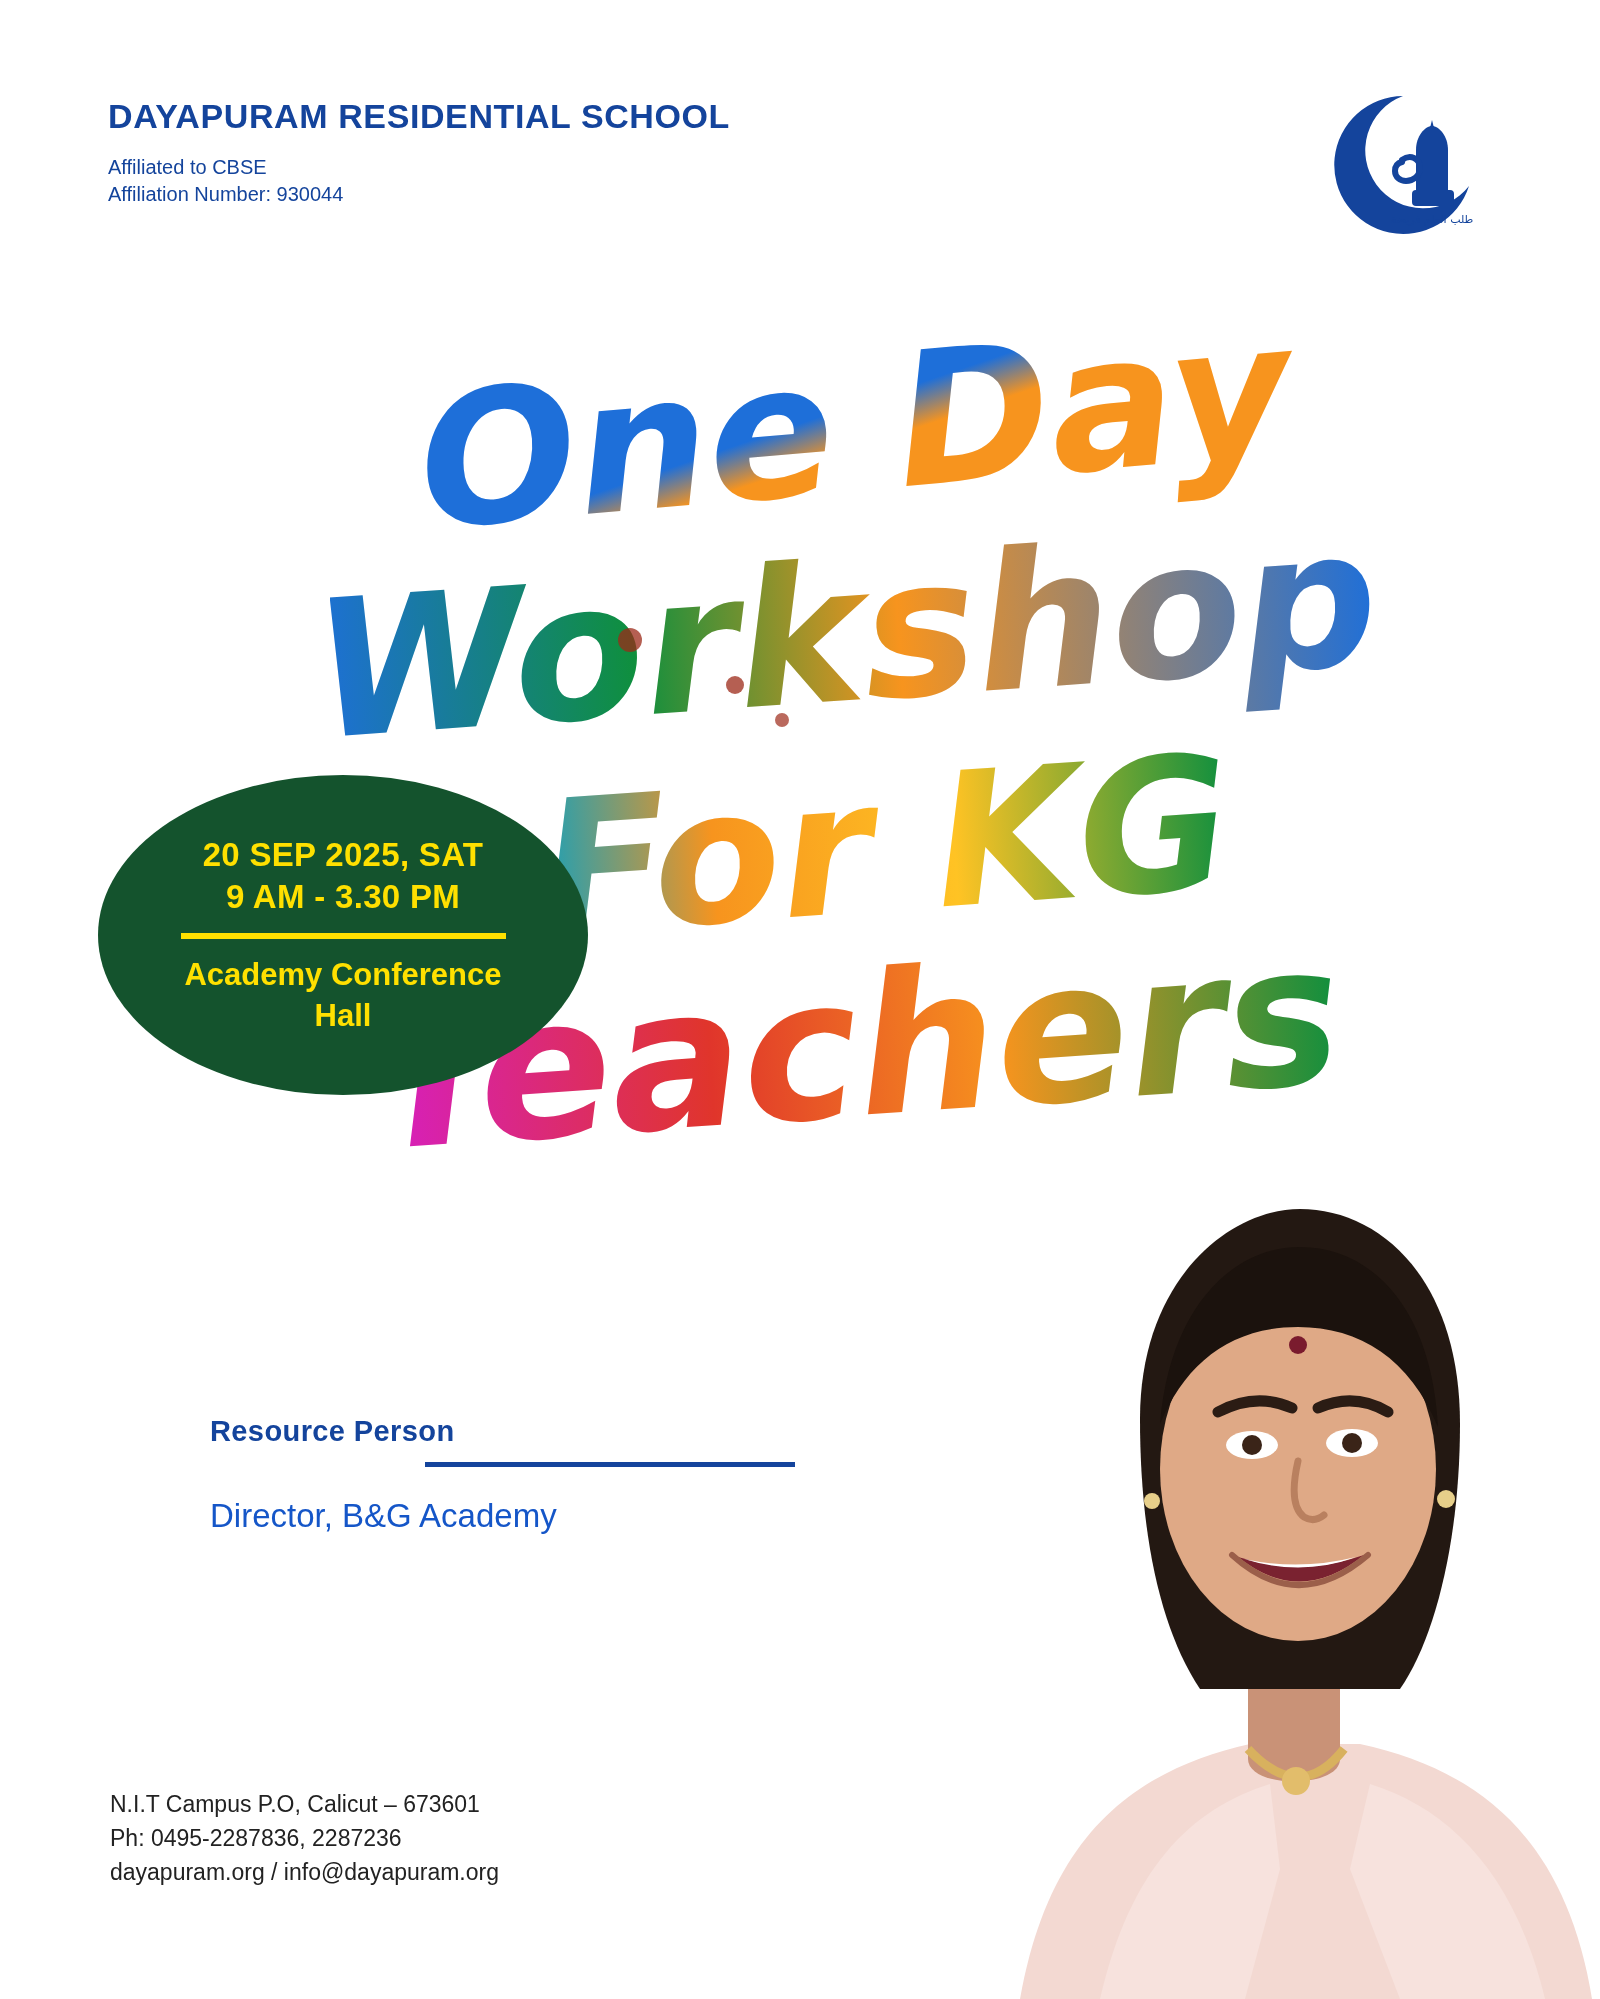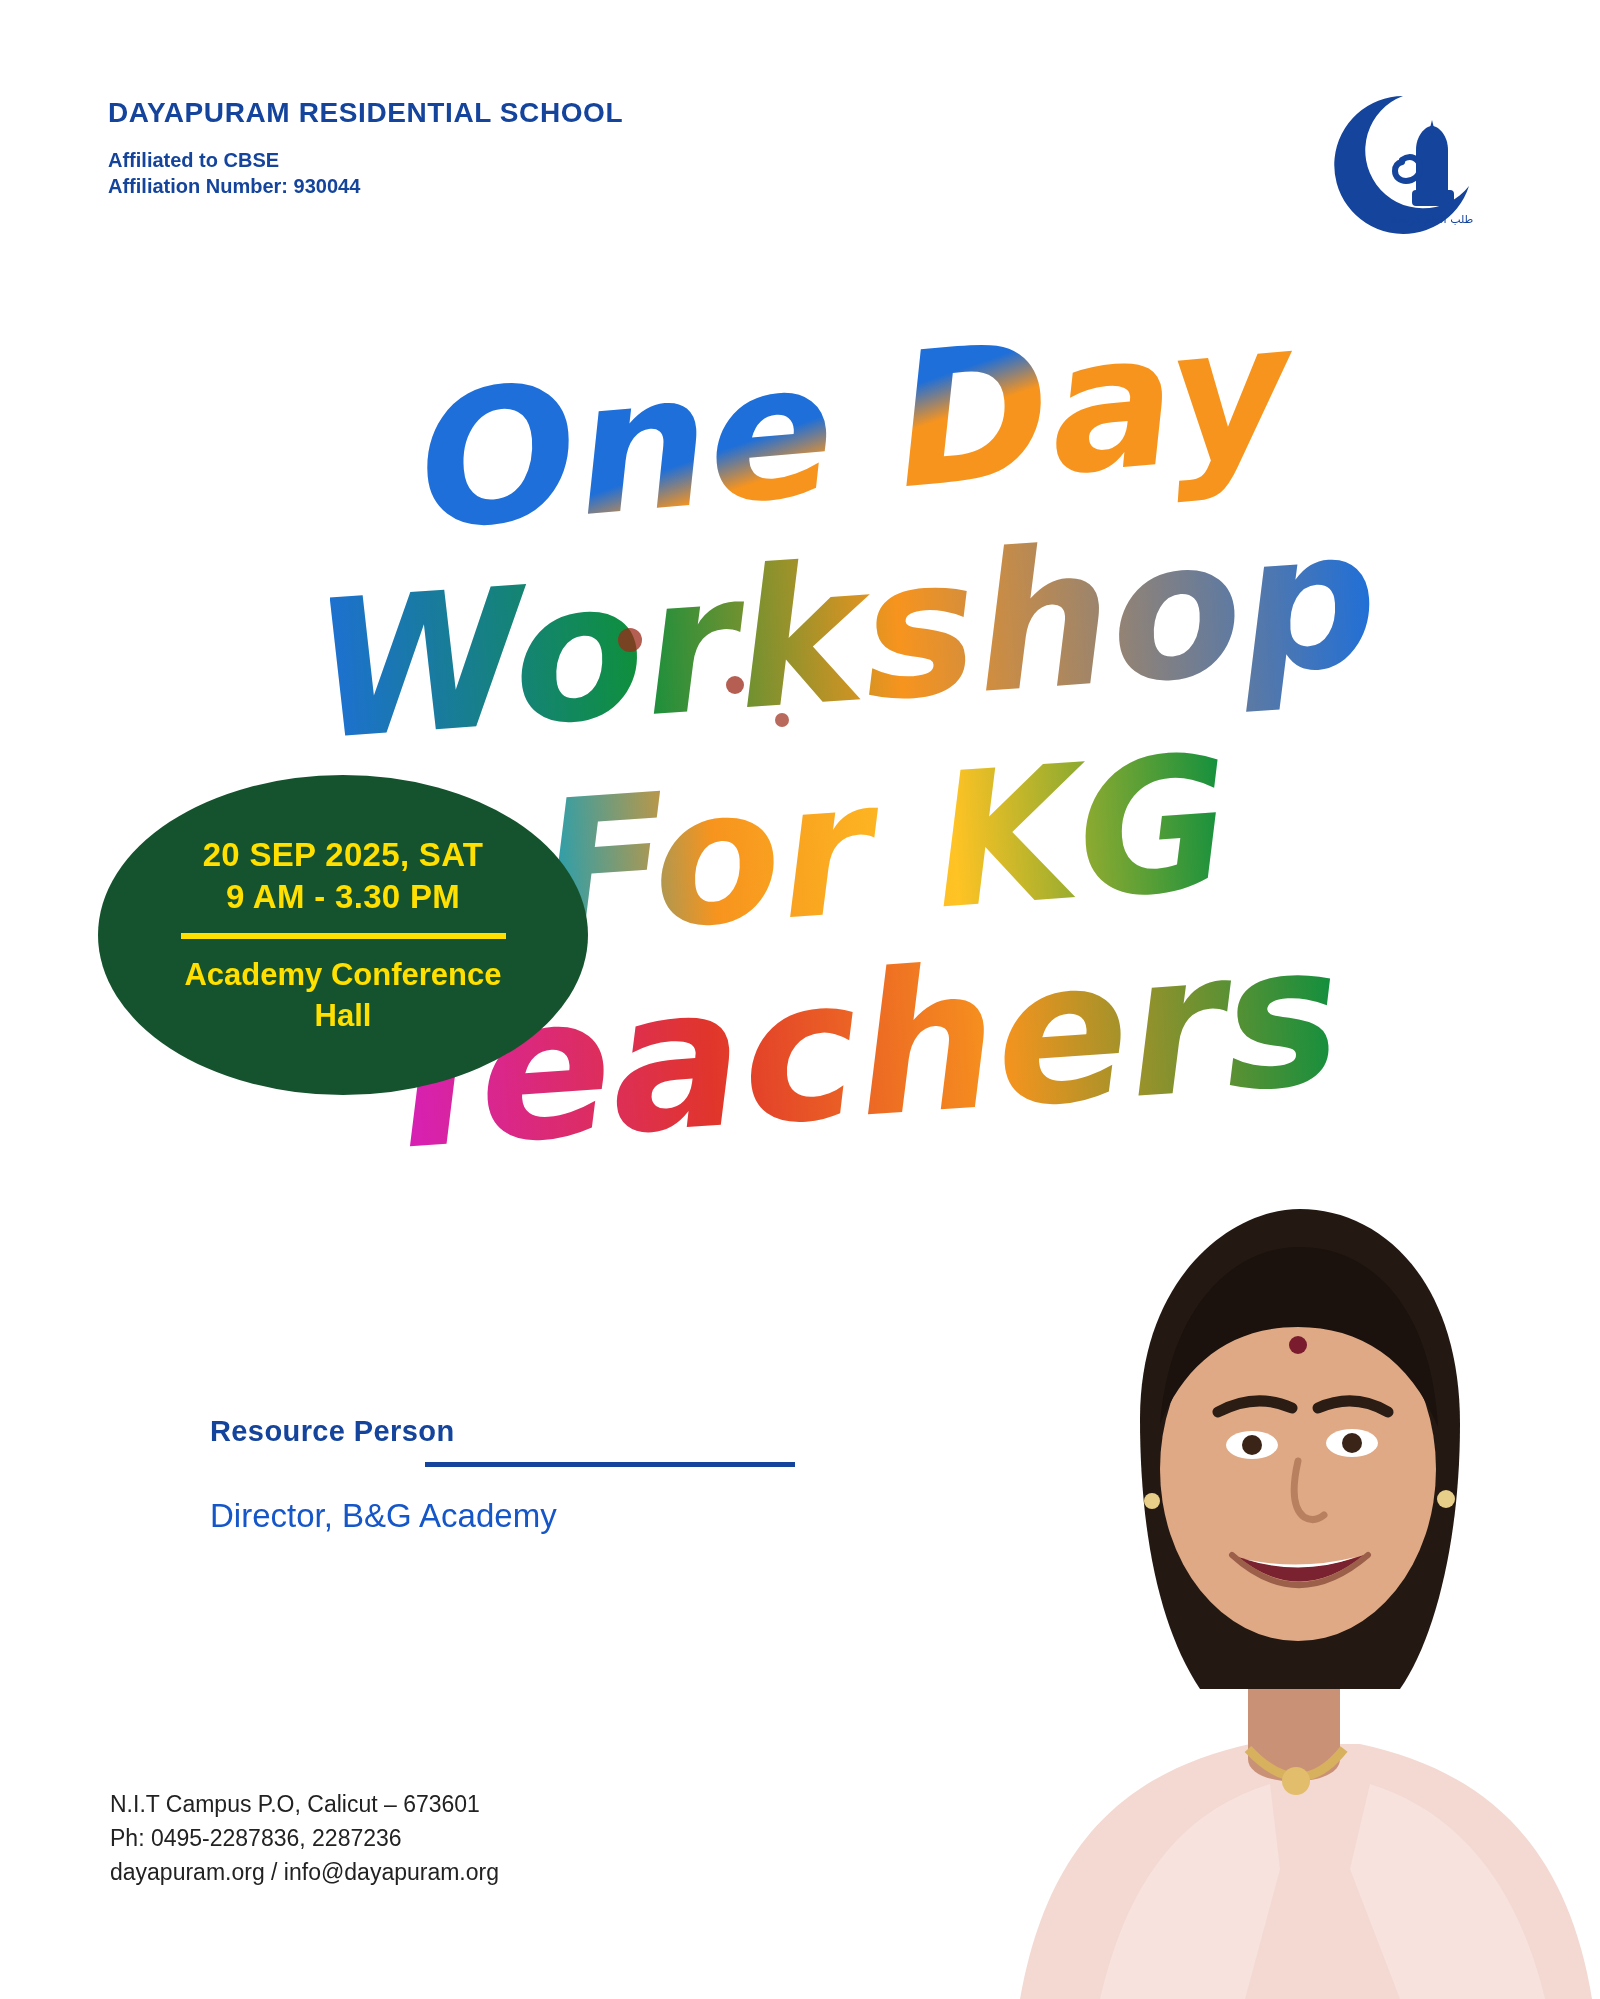--- a/index.html
+++ b/index.html
@@ -23,32 +23,32 @@
   }
 
   
   .school-block {
     position: absolute;
     left: 108px;
     top: 96px;
     width: 640px;
   }
   .school-name {
-    font-size: 28px;
+    font-size: 34px;
     font-weight: 700;
     line-height: 1.18;
     letter-spacing: 0.6px;
     color: #14449c;
     margin: 0;
     text-transform: uppercase;
   }
   .school-sub {
     margin-top: 18px;
     font-size: 20px;
-    font-weight: 700;
+    font-weight: 400;
     line-height: 1.32;
     color: #14449c;
   }
 
   .logo-wrap {
     position: absolute;
     right: 122px;
     top: 90px;
     width: 150px;
     height: 150px;

